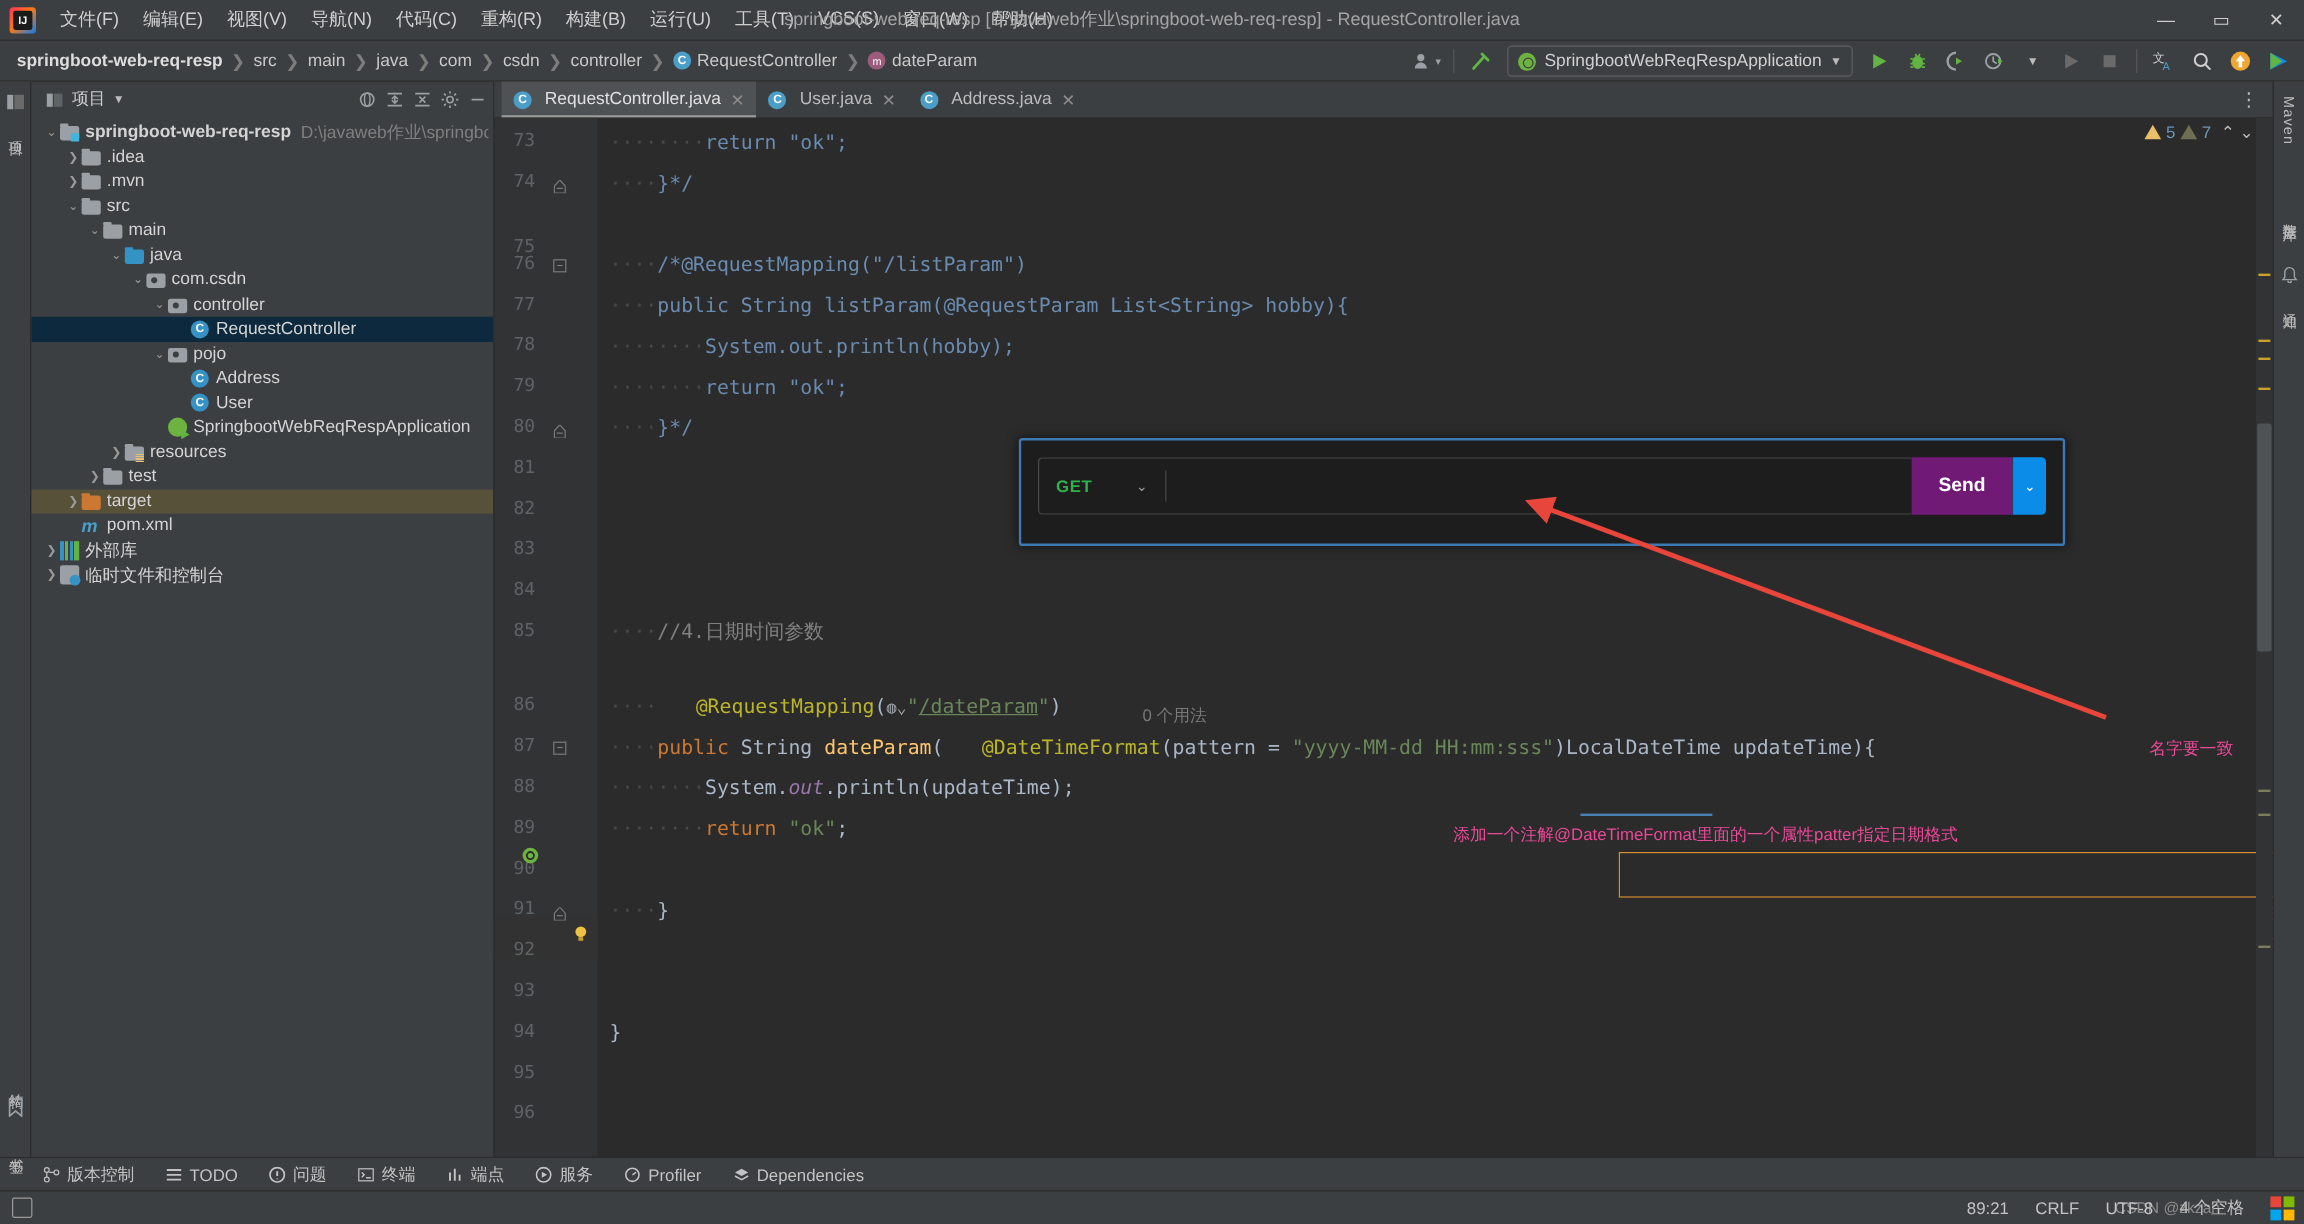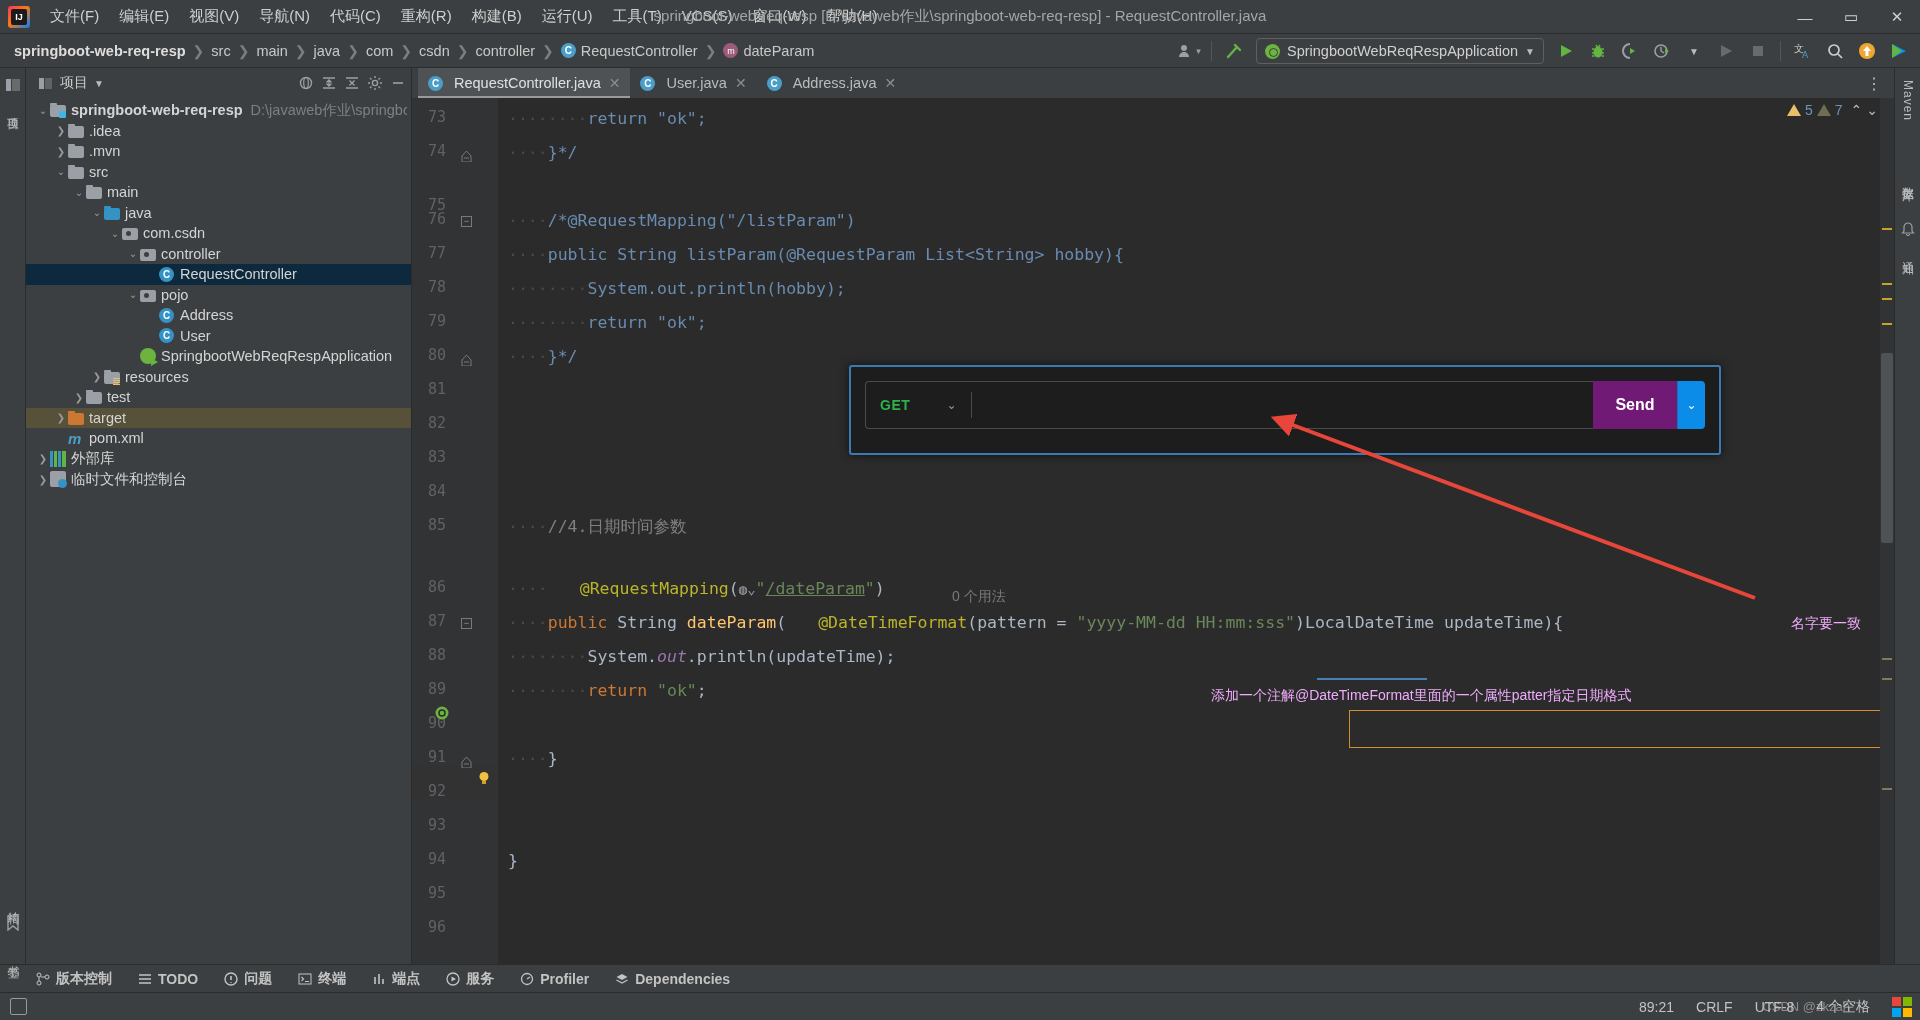--- a/index.html
+++ b/index.html
@@ -101,21 +101,21 @@
 
   #code { flex:1; position:relative; font-family:"DejaVu Sans Mono", monospace; font-size:16.5px;
       line-height:34px; white-space:pre; color:#a9b7c6; overflow:hidden;}
   .cl { position:absolute; left:10px; white-space:pre;}
   .kw{color:#cc7832;} .str{color:#6a8759;} .cmt{color:#808080;} .ann{color:#bbb529;margin-left:32px;} .fld{color:#9876aa;} .typ{color:#a9b7c6;} .mth2{color:#ffc66d;} .inact{color:#6a8bb0;}
   .dots{color:#4a4a4a;}
 
   .hintline{ position:absolute; left:38px; color:#787878; font-size:14px; font-family:"Liberation Sans",sans-serif;}
 
   
-  .redtxt{ position:absolute; color:#f0abfc; font-size:14px; font-family:"Liberation Sans", sans-serif; white-space:nowrap;}
+  .redtxt{ position:absolute; color:#ec4899; font-size:14px; font-family:"Liberation Sans", sans-serif; white-space:nowrap;}
   .orangebox{ position:absolute; border:1.5px solid #d58b2f;}
   .bluebox{ position:absolute; border:1.5px solid #3c7ab5;}
 
   #scrollmark { position:absolute; right:0; top:0; width:14px; height:100%; background:#313335;}
   .mk { position:absolute; right:2px; width:10px; height:2px;}
 
   
   #inspect { position:absolute; right:16px; top:4px; display:flex; align-items:center; gap:4px; font-size:14px; z-index:5;}
   .tri-y{ width:0;height:0;border-left:7px solid transparent;border-right:7px solid transparent;border-bottom:12px solid #e8bf6a; position:relative;}
   .tri-g{ width:0;height:0;border-left:7px solid transparent;border-right:7px solid transparent;border-bottom:12px solid #6e6e52; position:relative;}
@@ -138,21 +138,21 @@
   #pm-div{ width:1px; background:#4a4a4a; height:26px;}
   #pm-url{ flex:1; padding:0 16px; color:#e6e6e6; font-size:15px; white-space:nowrap; overflow:hidden;}
   #pm-send{ width:84px; background:#701a75; color:#fff; display:flex; align-items:center; justify-content:center;
      font-weight:bold; font-size:16px;}
   #pm-sendcv{ width:28px; background:#0c8ce9; color:#fff; display:flex; align-items:center; justify-content:center;
      font-size:12px; border-left:1px solid #1172b8; border-radius:0 4px 4px 0;}
 
   
   #bottombar { height:28px; background:#3c3f41; display:flex; align-items:center; gap:18px; padding-left:32px;
      border-top:1px solid #2b2b2b; font-size:14px;}
-  .bb { display:flex; align-items:center; gap:6px; color:#c3c3c3; padding:2px 4px; border-radius:3px;font-weight:bold;}
+  .bb { display:flex; align-items:center; gap:6px; color:#c3c3c3; padding:2px 4px; border-radius:3px;}
   #statusbar { height:28px; background:#3c3f41; display:flex; align-items:center; position:relative;
      border-top:1px solid #2b2b2b; font-size:14px; padding-left:10px;}
   #status-right{ position:absolute; right:8px; display:flex; align-items:center; gap:22px; color:#c3c3c3;}
   .sb-ic{ width:17px;height:17px; border:1.5px solid #9a9a9a; border-radius:2px;}
   #watermark{ position:absolute; right:70px; color:#8d8d8d; font-size:13px;}
   #winlogo{ width:20px;height:20px; display:grid; grid-template-columns:1fr 1fr; grid-template-rows:1fr 1fr; gap:2px;}
   #winlogo i{ display:block;}
 
   
   #arrow-svg{ position:absolute; left:0; top:0; width:1920px; height:1020px; pointer-events:none; z-index:25;}

